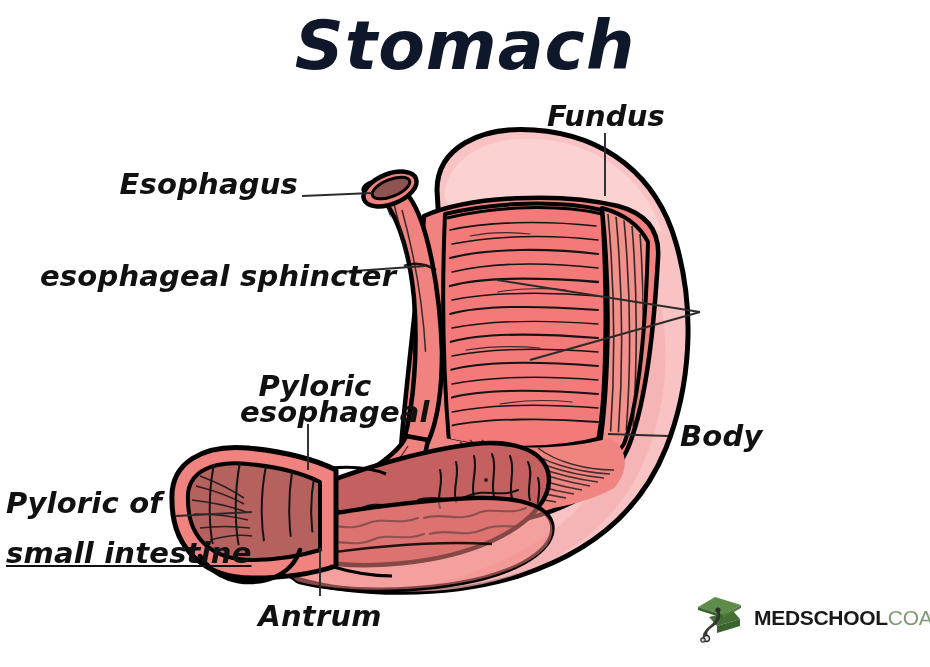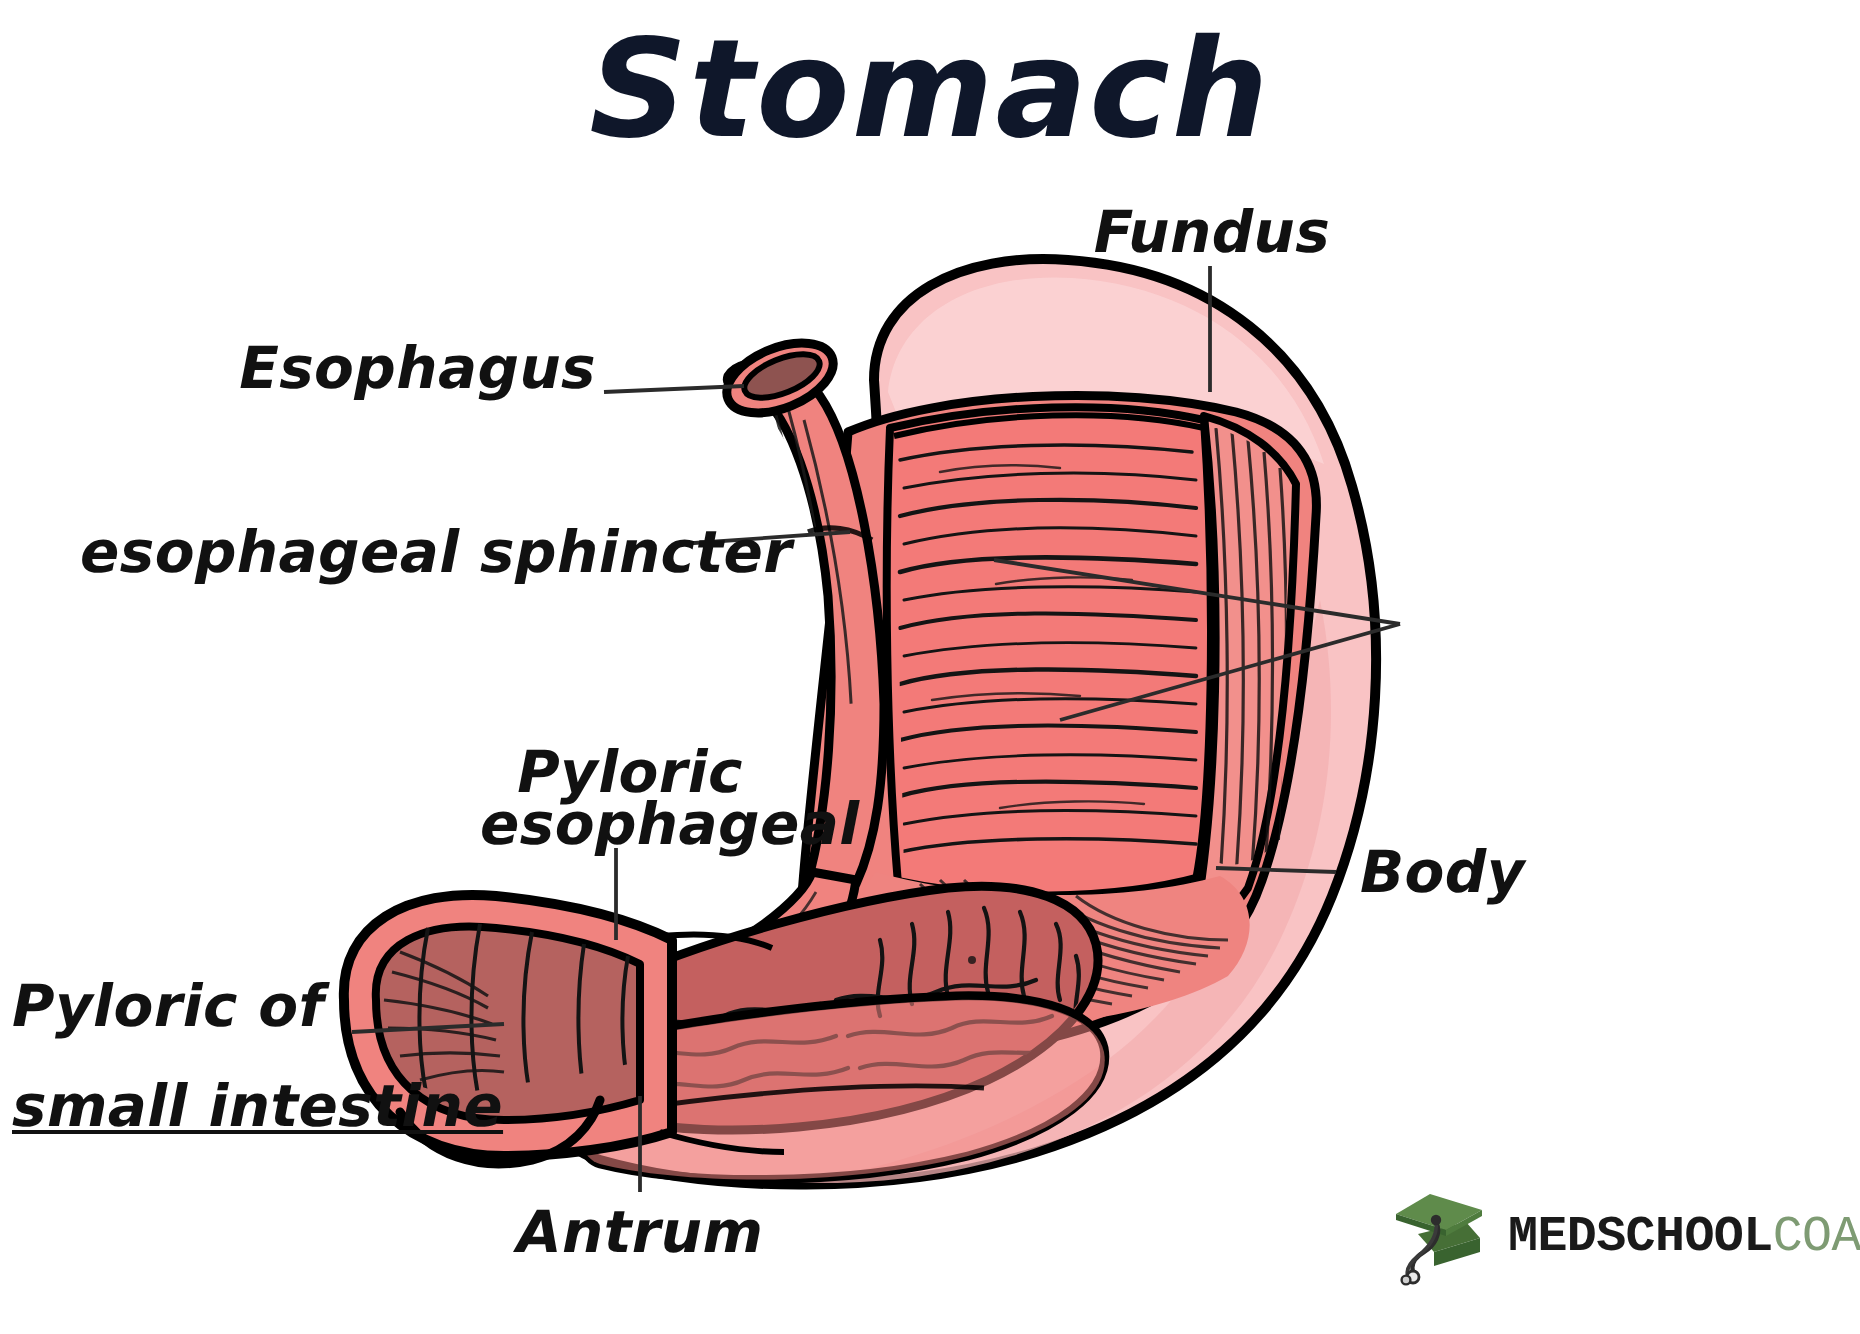--- a/index.html
+++ b/index.html
@@ -57,22 +57,22 @@
     position: absolute;
     left: 693px;
     top: 592px;
     width: 232px;
     height: 52px;
     display: flex;
     align-items: center;
     gap: 7px;
   }
   .logo-word {
-    font-family: Liberation Mono, monospace;
-    font-size: 25px;
+    font-family: Liberation Sans, sans-serif;
+    font-size: 21px;
     font-weight: 700;
     letter-spacing: -0.3px;
     white-space: nowrap;
   }
   .logo-med   { color: #1a1a1a; }
   .logo-coach { color: #7e9b73; font-weight: 400; }
   .logo-mark  { width: 54px; height: 50px; flex: 0 0 54px; }
 </style>
 </head>
 <body>

